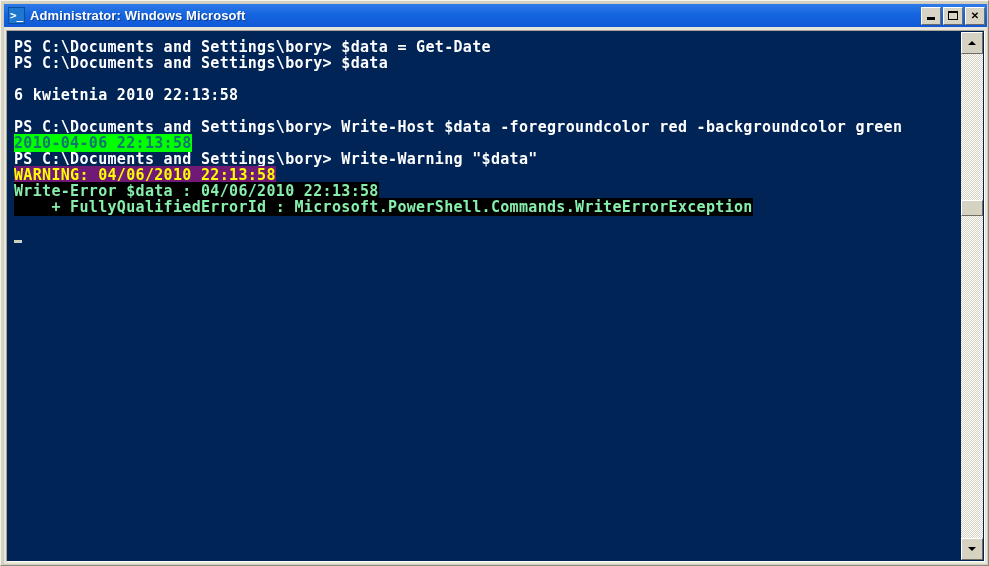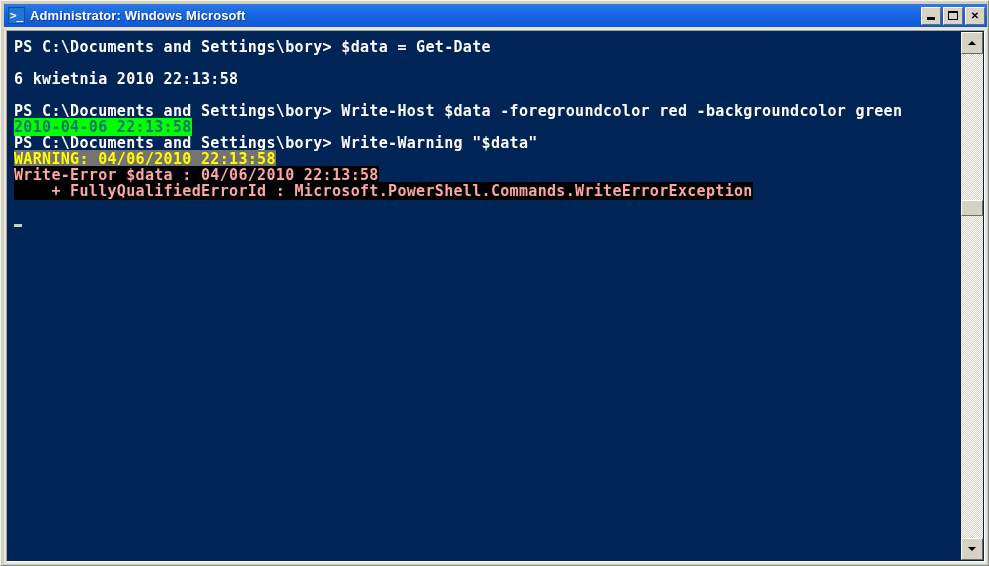--- a/index.html
+++ b/index.html
@@ -158,22 +158,22 @@
   .line {
     white-space: pre;
     height: 16px;
     font-weight: bold;
   }
   .line .seg { white-space: pre; }
   .blank { height: 16px; }
 
   .c-white  { color: #ffffff; }
   .c-red-on-green { color: #0f766e; background: #00ff00; }
-  .c-yellow-on-black { color: #ffff00; background: #737373; }
-  .c-red-on-black { color: #fca5a5; background: #000000; }
+  .c-yellow-on-black { color: #ffff00; background: #701a75; }
+  .c-red-on-black { color: #86efac; background: #000000; }
 
   .cursor {
     display: inline-block;
     width: 8px;
     height: 3px;
     background: #c8d2c0;
     vertical-align: baseline;
     margin-bottom: 1px;
   }
 
@@ -256,20 +256,21 @@
       </div>
       <div class="tbtn">
         <div class="bg close-glyph">✕</div>
       </div>
     </div>
   </div>
 
   <div id="client">
     <div id="console">
         <div class="line"><span class="seg c-white">PS C:\Documents and Settings\bory&gt; $data = Get-Date</span></div>
+        <div class="line"><span class="seg c-white">PS C:\Documents and Settings\bory&gt; $data</span></div>
         <div class="line blank">&nbsp;</div>
         <div class="line"><span class="seg c-white">6 kwietnia 2010 22:13:58</span></div>
         <div class="line blank">&nbsp;</div>
         <div class="line"><span class="seg c-white">PS C:\Documents and Settings\bory&gt; Write-Host $data -foregroundcolor red -backgroundcolor green</span></div>
         <div class="line"><span class="seg c-red-on-green">2010-04-06 22:13:58</span></div>
         <div class="line"><span class="seg c-white">PS C:\Documents and Settings\bory&gt; Write-Warning "$data"</span></div>
         <div class="line"><span class="seg c-yellow-on-black">WARNING: 04/06/2010 22:13:58</span></div>
         <div class="line"><span class="seg c-red-on-black">Write-Error $data : 04/06/2010 22:13:58</span></div>
         <div class="line"><span class="seg c-red-on-black">    + FullyQualifiedErrorId : Microsoft.PowerShell.Commands.WriteErrorException</span></div>
         <div class="line blank">&nbsp;</div>

